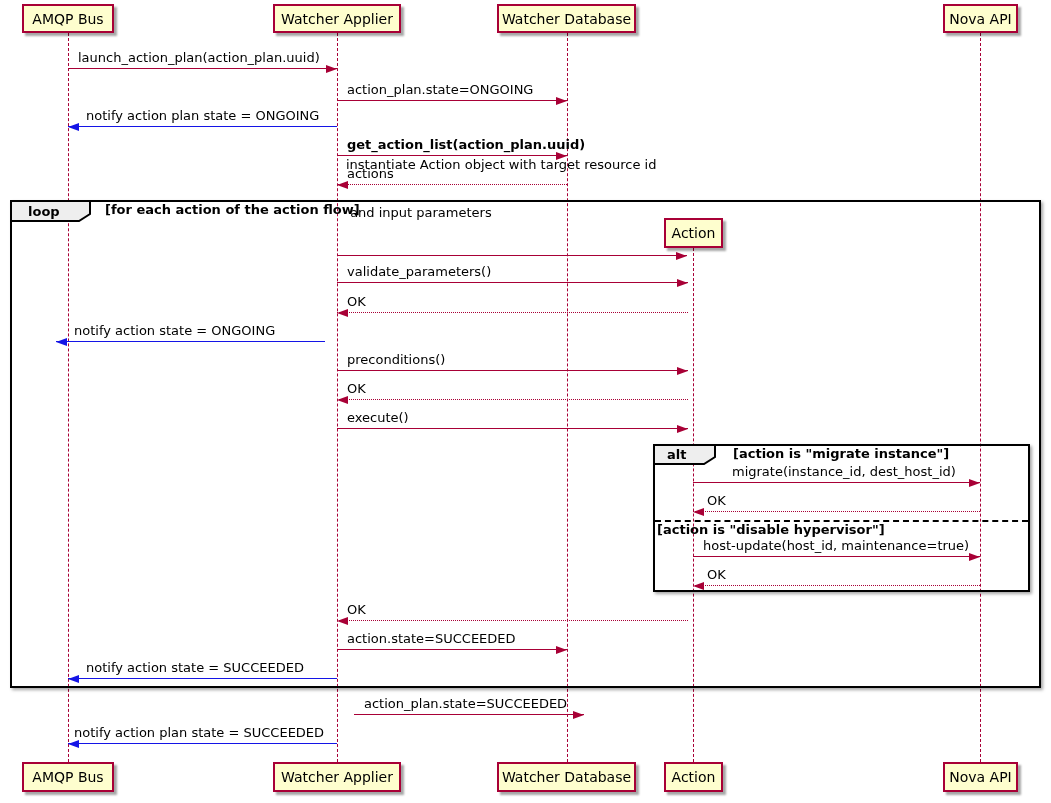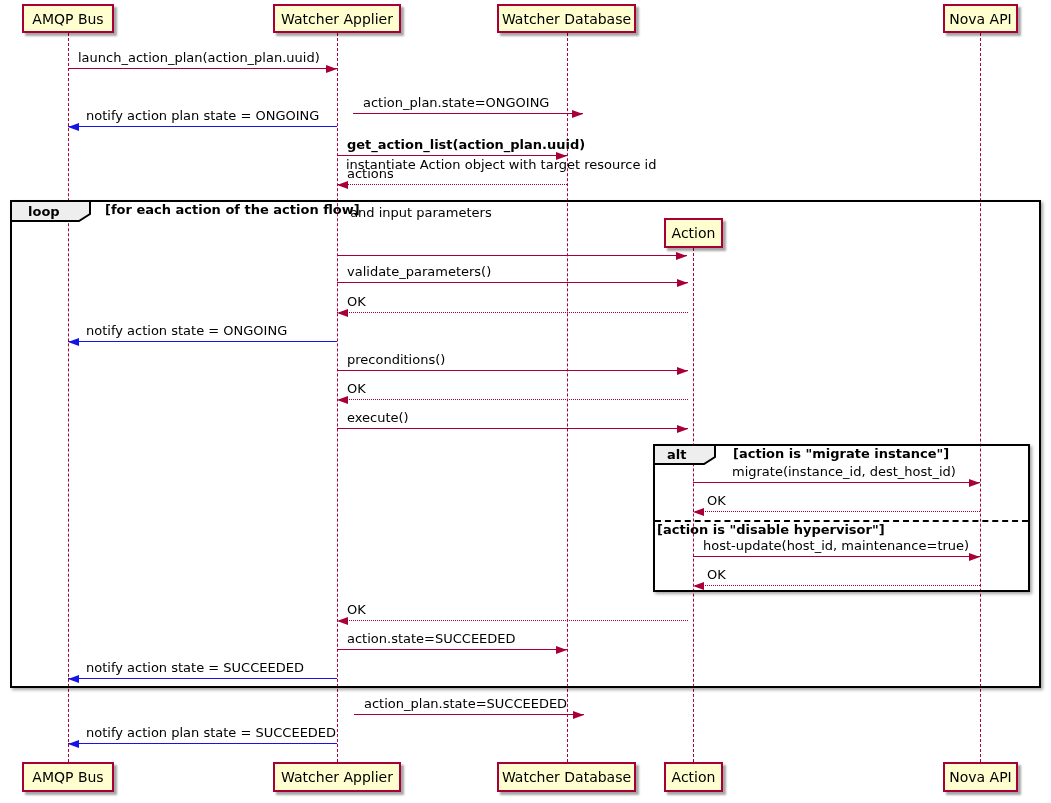--- a/index.html
+++ b/index.html
@@ -49,21 +49,21 @@
   </svg>
   <div class="guard" style="left:733px;top:446px;">[action is "migrate instance"]</div>
   <div class="divider" style="left:655px;top:520px;width:373px;"></div>
   <div class="guard" style="left:657px;top:522px;">[action is "disable hypervisor"]</div>
 
   <div class="msg" style="left: 68px; top: 49px; width: 269px; height: 20px;">
     <span class="mlabel" style="left: 10px; margin-top: 14px;">launch_action_plan(action_plan.uuid)</span>
       <div class="mline" style="border-top-style: solid; border-top-color: rgb(168, 0, 54);"></div>
       <div class="mhead right" style="border-left-color: rgb(168, 0, 54); right: 0px;"></div>
     </div>
-  <div class="msg" style="left: 337px; top: 94px; width: 230px; height: 20px; margin-left: 16px;">
+  <div class="msg" style="left: 337px; top: 81px; width: 230px; height: 20px;">
     <span class="mlabel" style="left: 10px;">action_plan.state=ONGOING</span>
       <div class="mline" style="border-top-style: solid; border-top-color: rgb(168, 0, 54);"></div>
       <div class="mhead right" style="border-left-color: rgb(168, 0, 54); right: 0px;"></div>
     </div>
   <div class="msg" style="left: 68px; top: 107px; width: 269px; height: 20px;">
     <span class="mlabel" style="left: 18px;">notify action plan state = ONGOING</span>
       <div class="mline" style="border-top-style: solid; border-top-color: rgb(20, 20, 230);"></div>
       <div class="mhead left" style="border-right-color: rgb(20, 20, 230); left: 0px;"></div>
     </div>
   <div class="msg" style="left: 337px; top: 136px; width: 230px; height: 20px;">
@@ -88,21 +88,21 @@
   <div class="msg" style="left: 337px; top: 263px; width: 351px; height: 20px;">
     <span class="mlabel" style="left: 10px;">validate_parameters()</span>
       <div class="mline" style="border-top-style: solid; border-top-color: rgb(168, 0, 54);"></div>
       <div class="mhead right" style="border-left-color: rgb(168, 0, 54); right: 0px;"></div>
     </div>
   <div class="msg" style="left: 337px; top: 293px; width: 351px; height: 20px;">
     <span class="mlabel" style="left: 10px;">OK</span>
       <div class="mline" style="border-top-style: dotted; border-top-color: rgb(168, 0, 54);"></div>
       <div class="mhead left" style="border-right-color: rgb(168, 0, 54); left: 0px;"></div>
     </div>
-  <div class="msg" style="left: 68px; top: 322px; width: 269px; height: 20px;">
+  <div class="msg" style="left: 56px; top: 322px; width: 269px; height: 20px;">
     <span class="mlabel" style="left: 18px;">notify action state = ONGOING</span>
       <div class="mline" style="border-top-style: solid; border-top-color: rgb(20, 20, 230);"></div>
       <div class="mhead left" style="border-right-color: rgb(20, 20, 230); left: 0px;"></div>
     </div>
   <div class="msg" style="left: 337px; top: 351px; width: 351px; height: 20px;">
     <span class="mlabel" style="left: 10px;">preconditions()</span>
       <div class="mline" style="border-top-style: solid; border-top-color: rgb(168, 0, 54);"></div>
       <div class="mhead right" style="border-left-color: rgb(168, 0, 54); right: 0px;"></div>
     </div>
   <div class="msg" style="left: 337px; top: 380px; width: 351px; height: 20px;">
@@ -151,21 +151,21 @@
     <span class="mlabel" style="left: 18px;">notify action state = SUCCEEDED</span>
       <div class="mline" style="border-top-style: solid; border-top-color: rgb(20, 20, 230);"></div>
       <div class="mhead left" style="border-right-color: rgb(20, 20, 230); left: 0px;"></div>
     </div>
   <div class="msg" style="left: 354px; top: 695px; width: 230px; height: 20px;">
     <span class="mlabel" style="left: 10px;">action_plan.state=SUCCEEDED</span>
       <div class="mline" style="border-top-style: solid; border-top-color: rgb(168, 0, 54);"></div>
       <div class="mhead right" style="border-left-color: rgb(168, 0, 54); right: 0px;"></div>
     </div>
   <div class="msg" style="left: 68px; top: 724px; width: 269px; height: 20px;">
-    <span class="mlabel" style="left: 18px;">notify action plan state = SUCCEEDED</span>
+    <span class="mlabel" style="left: 6px;">notify action plan state = SUCCEEDED</span>
       <div class="mline" style="border-top-style: solid; border-top-color: rgb(20, 20, 230);"></div>
       <div class="mhead left" style="border-right-color: rgb(20, 20, 230); left: 0px;"></div>
     </div>
 
   <div class="pbox" style="left:22px;top:4px;width:92px;">AMQP Bus</div>
   <div class="pbox" style="left:273px;top:4px;width:128px;">Watcher Applier</div>
   <div class="pbox" style="left:497px;top:4px;width:139px;">Watcher Database</div>
   <div class="pbox" style="left:943px;top:4px;width:75px;">Nova API</div>
 
   <div class="pbox" style="left:664px;top:218px;width:59px;height:30px;">Action</div>

